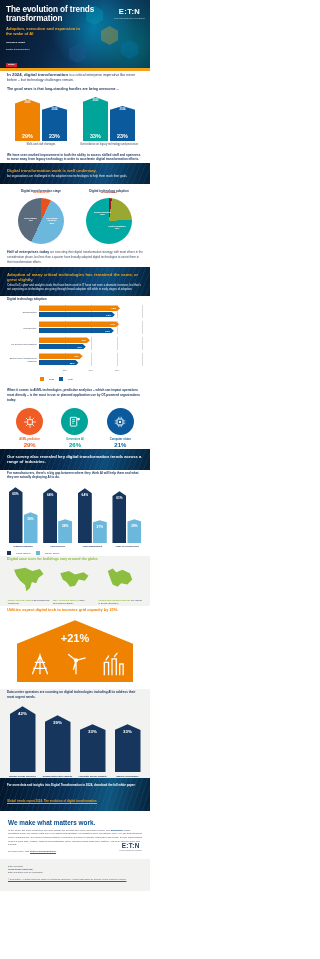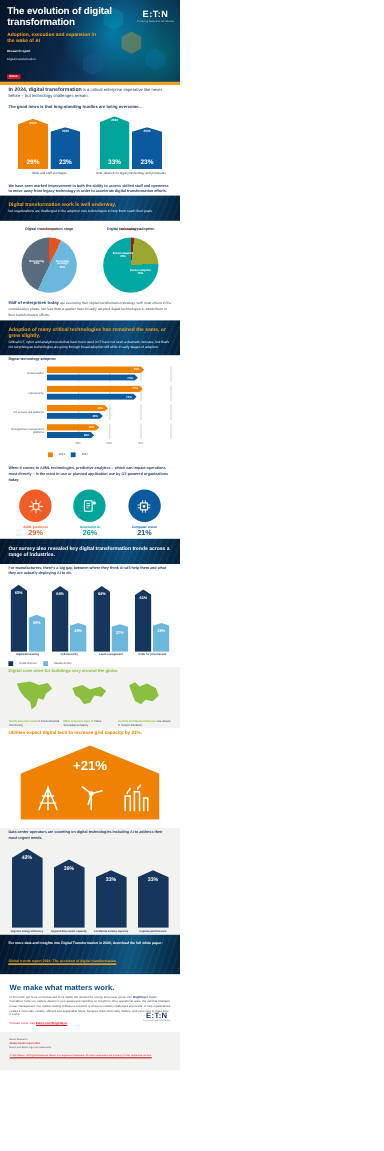--- a/index.html
+++ b/index.html
@@ -163,21 +163,21 @@
 
 <div class="page">
 
   <div class="hero">
     <div class="hero-bg"></div>
     <div class="hex" style="left:86px;top:6px;background:rgba(0,180,200,.35);"></div>
     <div class="hex" style="left:101px;top:26px;background:rgba(240,162,29,.45);"></div>
     <div class="hex" style="left:121px;top:40px;background:rgba(0,120,180,.45);"></div>
     <div class="hex" style="left:69px;top:44px;background:rgba(30,90,150,.5);"></div>
     <div class="hero-txt">
-      <div class="hero-title">The evolution of digital transformation</div>
+      <div class="hero-title">The evolution of trends transformation</div>
       <div class="hero-sub">Adoption, execution and expansion in the wake of AI</div>
       <div class="hero-kicker">
         <b>Research report</b>
       </div>
       <div class="hero-kicker">Digital transformation</div>
       <div class="hero-tag">Eaton</div>
     </div>
     <div class="logo">
       <div class="logo-word">E:T:N</div>
       <div class="logo-sub">Powering Business Worldwide</div>

